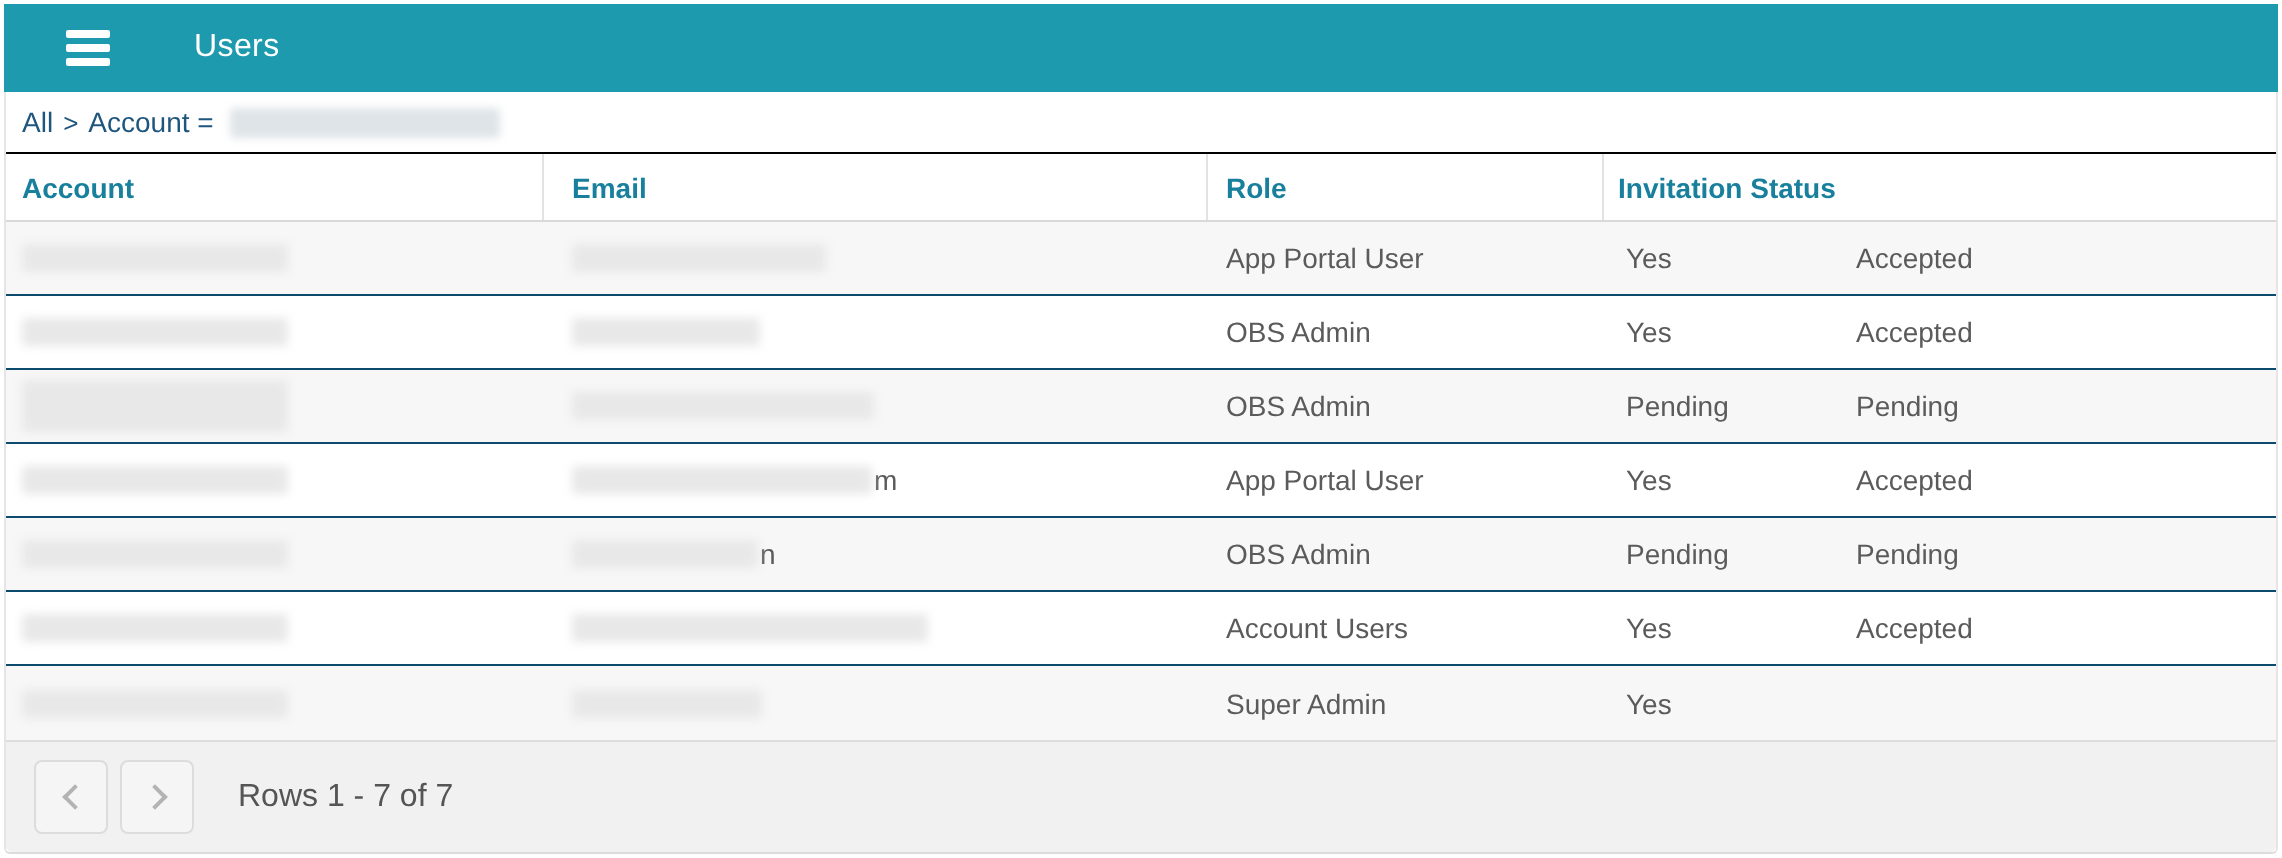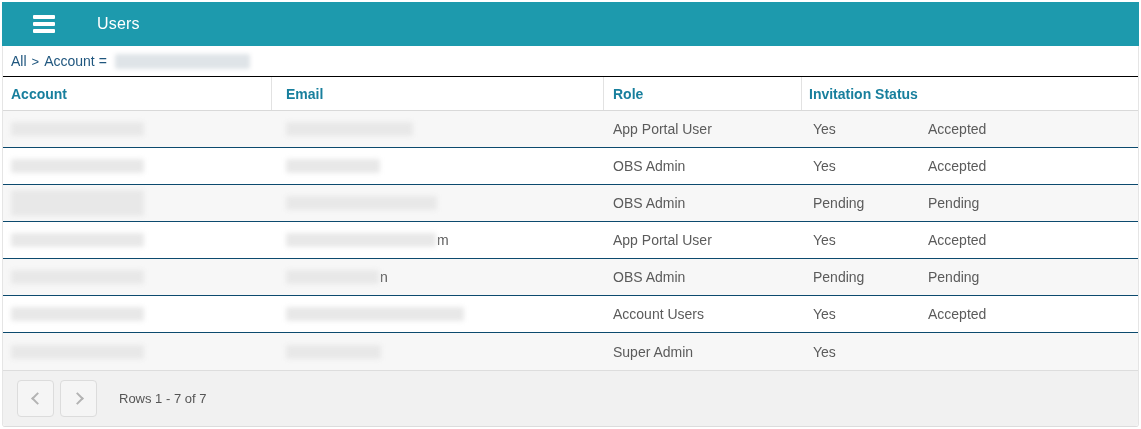--- a/index.html
+++ b/index.html
@@ -46,21 +46,21 @@
 
   .redact{display:inline-block;background:#e8e8e8;border-radius:2px;filter:blur(2.5px);}
   .suffix{margin-left:1px;color:#5b5b5b;}
 
   
   .footer{flex:1 1 auto;background:#f1f1f1;border-top:1px solid #dddddd;display:flex;align-items:center;padding-left:14px;border-radius:0 0 3px 3px;}
   .pager{width:37px;height:37px;border:1px solid #dcdcdc;border-radius:4px;background:#f5f5f5;display:flex;align-items:center;justify-content:center;cursor:pointer;margin-right:6px;}
   .chev{width:9px;height:9px;border-left:2px solid #b3b3b3;border-bottom:2px solid #b3b3b3;display:inline-block;}
   .chev-left{transform:rotate(45deg);margin-left:3px;}
   .chev-right{transform:rotate(225deg);margin-right:3px;}
-  .rows-summary{margin-left:16px;color:#555555;font-size:13px;}
+  .rows-summary{margin-left:16px;color:#555555;font-size:16px;}
 </style>
 </head>
 <body>
 
 <div class="app">
 
   <div class="topbar">
     <div class="hamburger">
       <span></span>
         <span></span>

